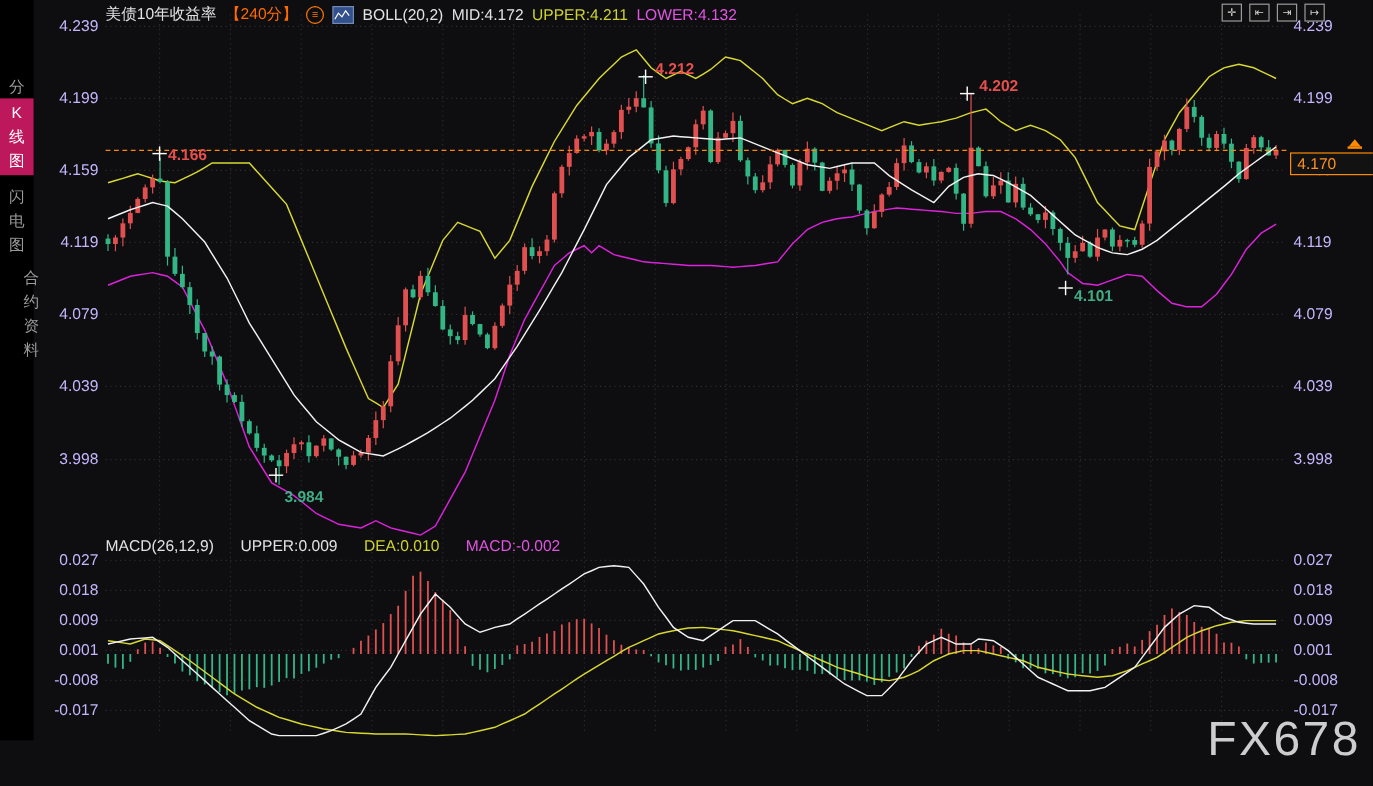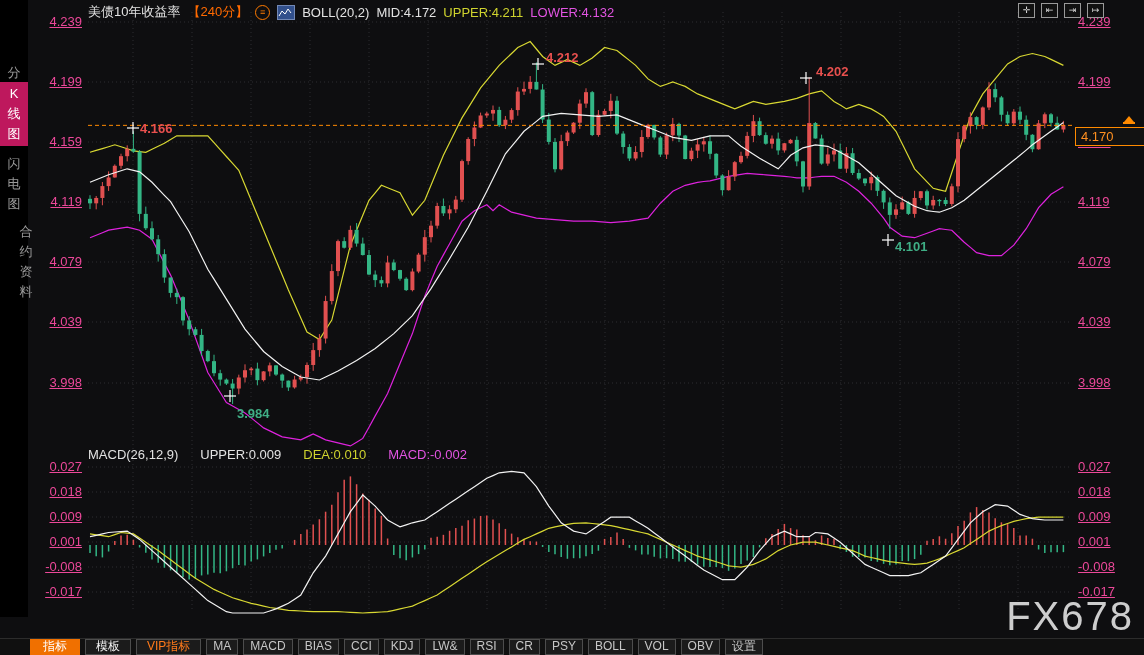--- a/index.html
+++ b/index.html
@@ -19,21 +19,21 @@
   .hdr-yellow{color:#cfd32e;}
   .hdr-magenta{color:#e254e2;}
   .menu-circle{width:13px;height:13px;border:1px solid #ff7a00;border-radius:50%;color:#ff7a00;
     font-size:9px;line-height:12px;text-align:center;cursor:pointer;}
   .mini-chart{width:16px;height:13px;background:#32508c;border:1px solid #7288b5;display:inline-block;}
   
   #tools{position:absolute;top:3px;right:40px;z-index:6;display:flex;gap:6px;}
   .tool-btn{width:15px;height:13px;border:1px solid #9a9a9a;color:#d5d5d5;font-size:9px;
     line-height:12px;text-align:center;cursor:pointer;background:#111;}
   
-  .axis-label{position:absolute;font-size:13px;color:#ec4899;z-index:4;text-decoration:underline;}
+  .axis-label{position:absolute;font-size:13px;color:#c4b5fd;z-index:4;}
   .axis-left{left:28px;width:54px;text-align:right;}
   .axis-right{left:1078px;width:60px;text-align:left;}
   
   #price-box{position:absolute;left:1075px;top:127px;width:64px;height:17px;border:1px solid #ff8a00;
     background:#121212;color:#ff9020;font-size:13px;line-height:17px;padding-left:5px;z-index:7;}
   #price-pin{position:absolute;left:1124px;top:116px;width:0;height:0;z-index:8;
     border-left:5px solid transparent;border-right:5px solid transparent;border-bottom:6px solid #ff8a00;}
   #price-pin::after{content:"";position:absolute;left:-6px;top:6px;width:12px;height:2px;background:#ff8a00;}
   
   #macd-header{position:absolute;left:88px;top:447px;z-index:6;font-size:13px;color:#e2e2e2;
@@ -656,33 +656,15 @@
   <div id="price-pin"></div>
 
   <div id="macd-header">
     <span>MACD(26,12,9)</span>
     <span>UPPER:0.009</span>
     <span class="hdr-yellow">DEA:0.010</span>
     <span class="hdr-magenta">MACD:-0.002</span>
   </div>
 
 
-  <div id="toolbar">
-      <div class="tb-btn active">指标</div>
-      <div class="tb-btn plain">模板</div>
-      <div class="tb-btn vip">VIP指标</div>
-      <div class="tb-btn">MA</div>
-      <div class="tb-btn">MACD</div>
-      <div class="tb-btn">BIAS</div>
-      <div class="tb-btn">CCI</div>
-      <div class="tb-btn">KDJ</div>
-      <div class="tb-btn">LW&amp;</div>
-      <div class="tb-btn">RSI</div>
-      <div class="tb-btn">CR</div>
-      <div class="tb-btn">PSY</div>
-      <div class="tb-btn">BOLL</div>
-      <div class="tb-btn">VOL</div>
-      <div class="tb-btn">OBV</div>
-      <div class="tb-btn">设置</div>
-    </div>
 
   <div id="watermark">FX678</div>
 </div>
 
 </body></html>

